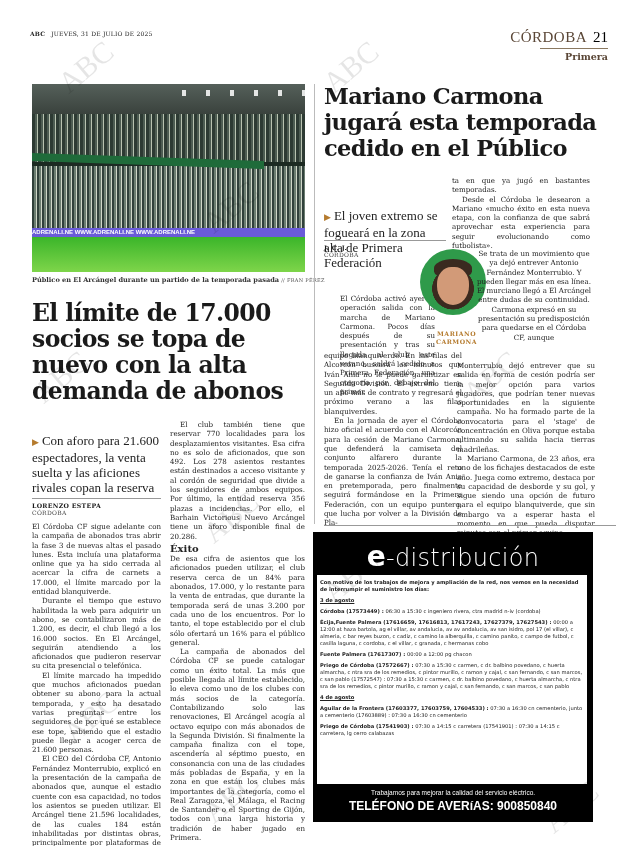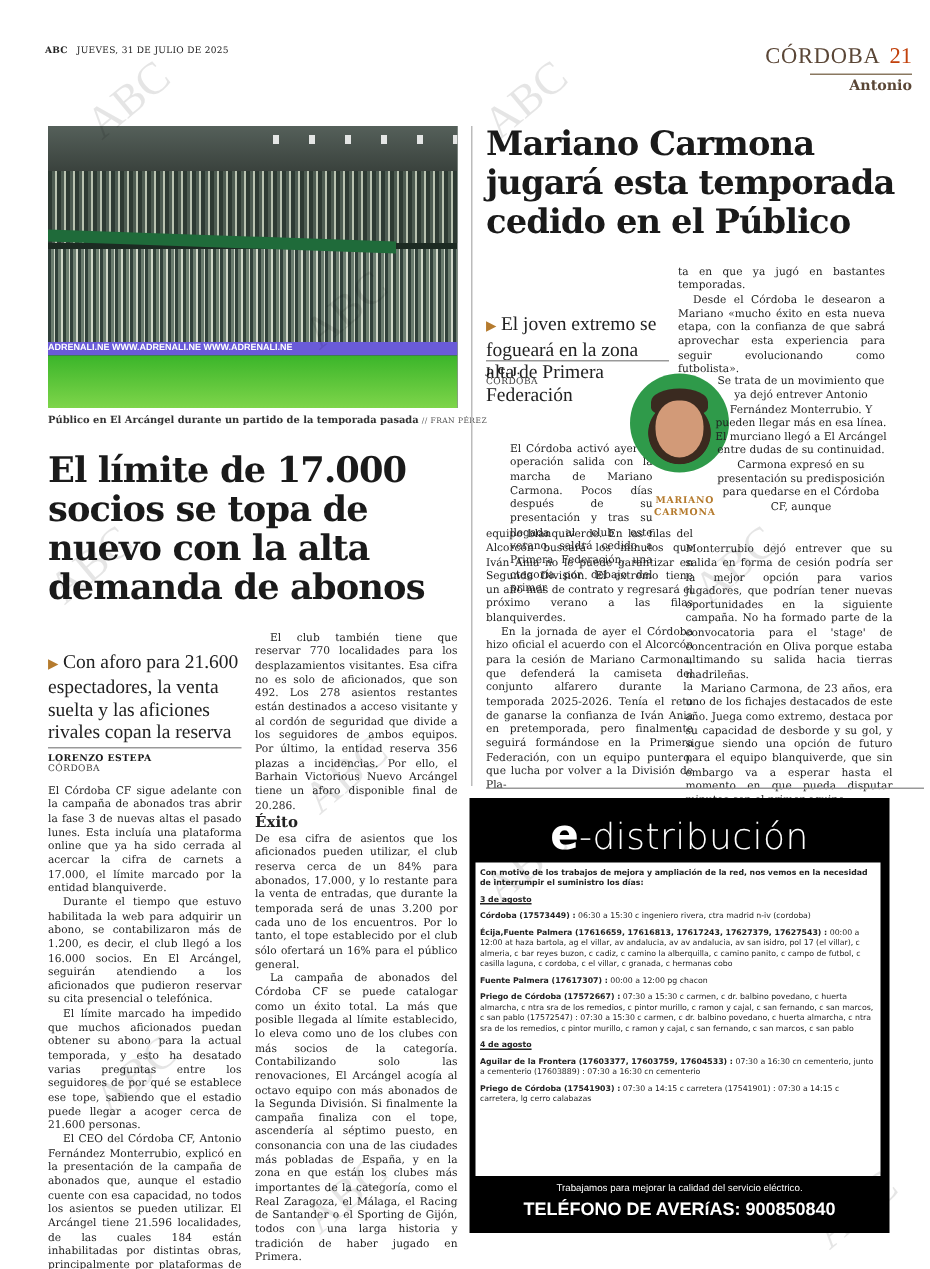--- a/index.html
+++ b/index.html
@@ -2,21 +2,21 @@
 <html><head>
 <meta charset="utf-8">
 <style>
   html,body{margin:0;padding:0;background:#fff;}
   body{width:620px;height:846px;position:relative;overflow:hidden;font-family:"DejaVu Serif",serif;color:#1a1a1a;}
   .abs{position:absolute;}
   .masthead-left{left:30px;top:30px;font-size:6px;letter-spacing:0.2px;color:#222;}
   .masthead-left b{font-weight:bold;margin-right:6px;}
   .section{right:12px;top:27px;text-align:right;}
   .section .city{font-family:"Liberation Serif",serif;font-size:15px;color:#5a4636;letter-spacing:0.5px;}
-  .section .page{font-family:"Liberation Serif",serif;font-size:15px;color:#c2410c;margin-left:6px;}
+  .section .page{font-family:"Liberation Serif",serif;font-size:15px;color:#000000;margin-left:6px;}
   .section .rule{border-top:1px solid #8a7860;margin:2px 0 2px 30px;}
   .section .sub{font-family:"DejaVu Serif",serif;font-weight:bold;font-size:9.5px;color:#5a4636;}
 
   
   .photo{left:32px;top:84px;width:273px;height:188px;overflow:hidden;background:#1c2a22;}
   .photo .roof{position:absolute;left:0;top:0;width:100%;height:30px;background:linear-gradient(#55605a,#3a423d);}
   .photo .lights{position:absolute;top:6px;left:150px;right:0;height:6px;background:repeating-linear-gradient(90deg,#fff 0 4px,transparent 4px 24px);opacity:.85;}
   .photo .stands1{position:absolute;left:0;top:30px;width:100%;height:48px;background:repeating-linear-gradient(90deg,#2d3a33 0 3px,#4d5c52 3px 5px,#b8c2b0 5px 6px);}
   .photo .banner{position:absolute;left:0;top:73px;width:232px;height:8px;background:#1f6b3a;transform:skewY(2deg);}
   .photo .stands2{position:absolute;left:0;top:82px;width:100%;height:62px;background:repeating-linear-gradient(90deg,#30403a 0 2px,#6b7d70 2px 4px,#cfd6c8 4px 5px);}
@@ -72,21 +72,21 @@
 </style>
 </head>
 <body>
 
 <div class="abs masthead-left">
   <b>ABC</b><span>JUEVES, 31 DE JULIO DE 2025</span>
 </div>
 <div class="abs section">
   <div><span class="city">CÓRDOBA</span><span class="page">21</span></div>
   <div class="rule"></div>
-  <div class="sub">Antonio</div>
+  <div class="sub">Primera</div>
 </div>
 
 <div class="abs photo">
   <div class="roof"></div>
   <div class="lights"></div>
   <div class="stands1"></div>
   <div class="stands2"></div>
   <div class="banner"></div>
   <div class="ad">ADRENALI.NE      WWW.ADRENALI.NE      WWW.ADRENALI.NE</div>
   <div class="pitch"></div>

